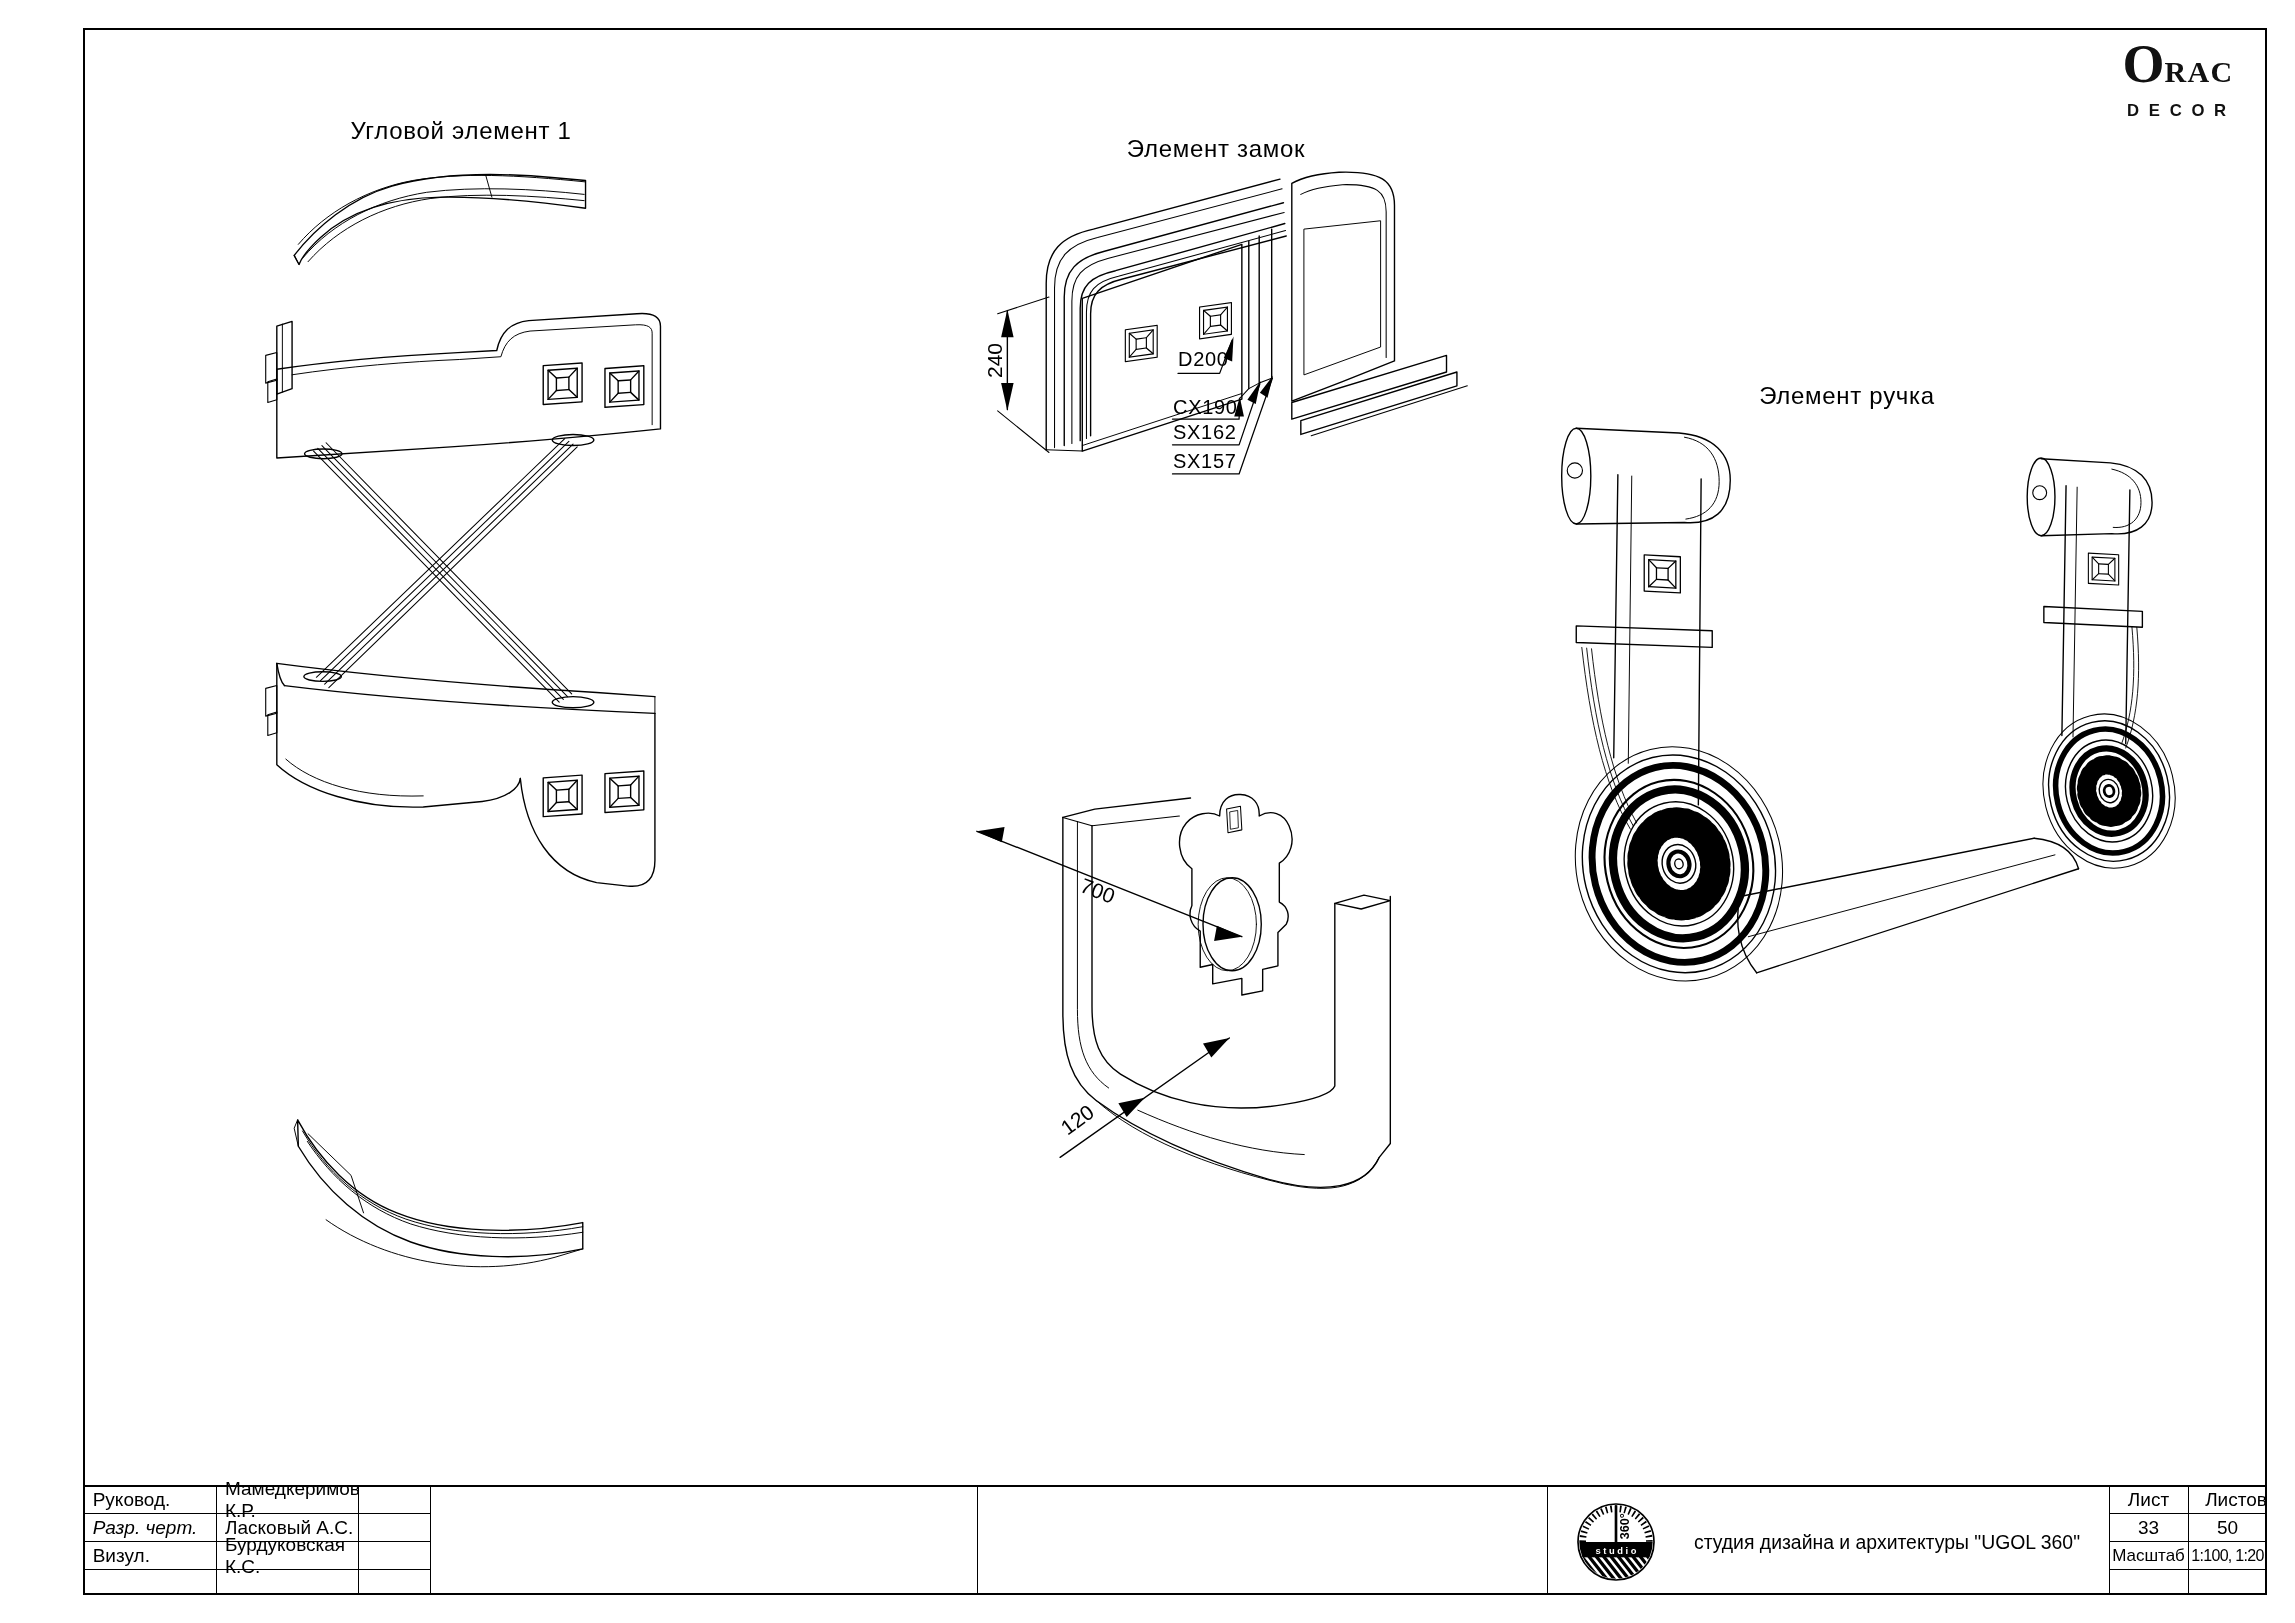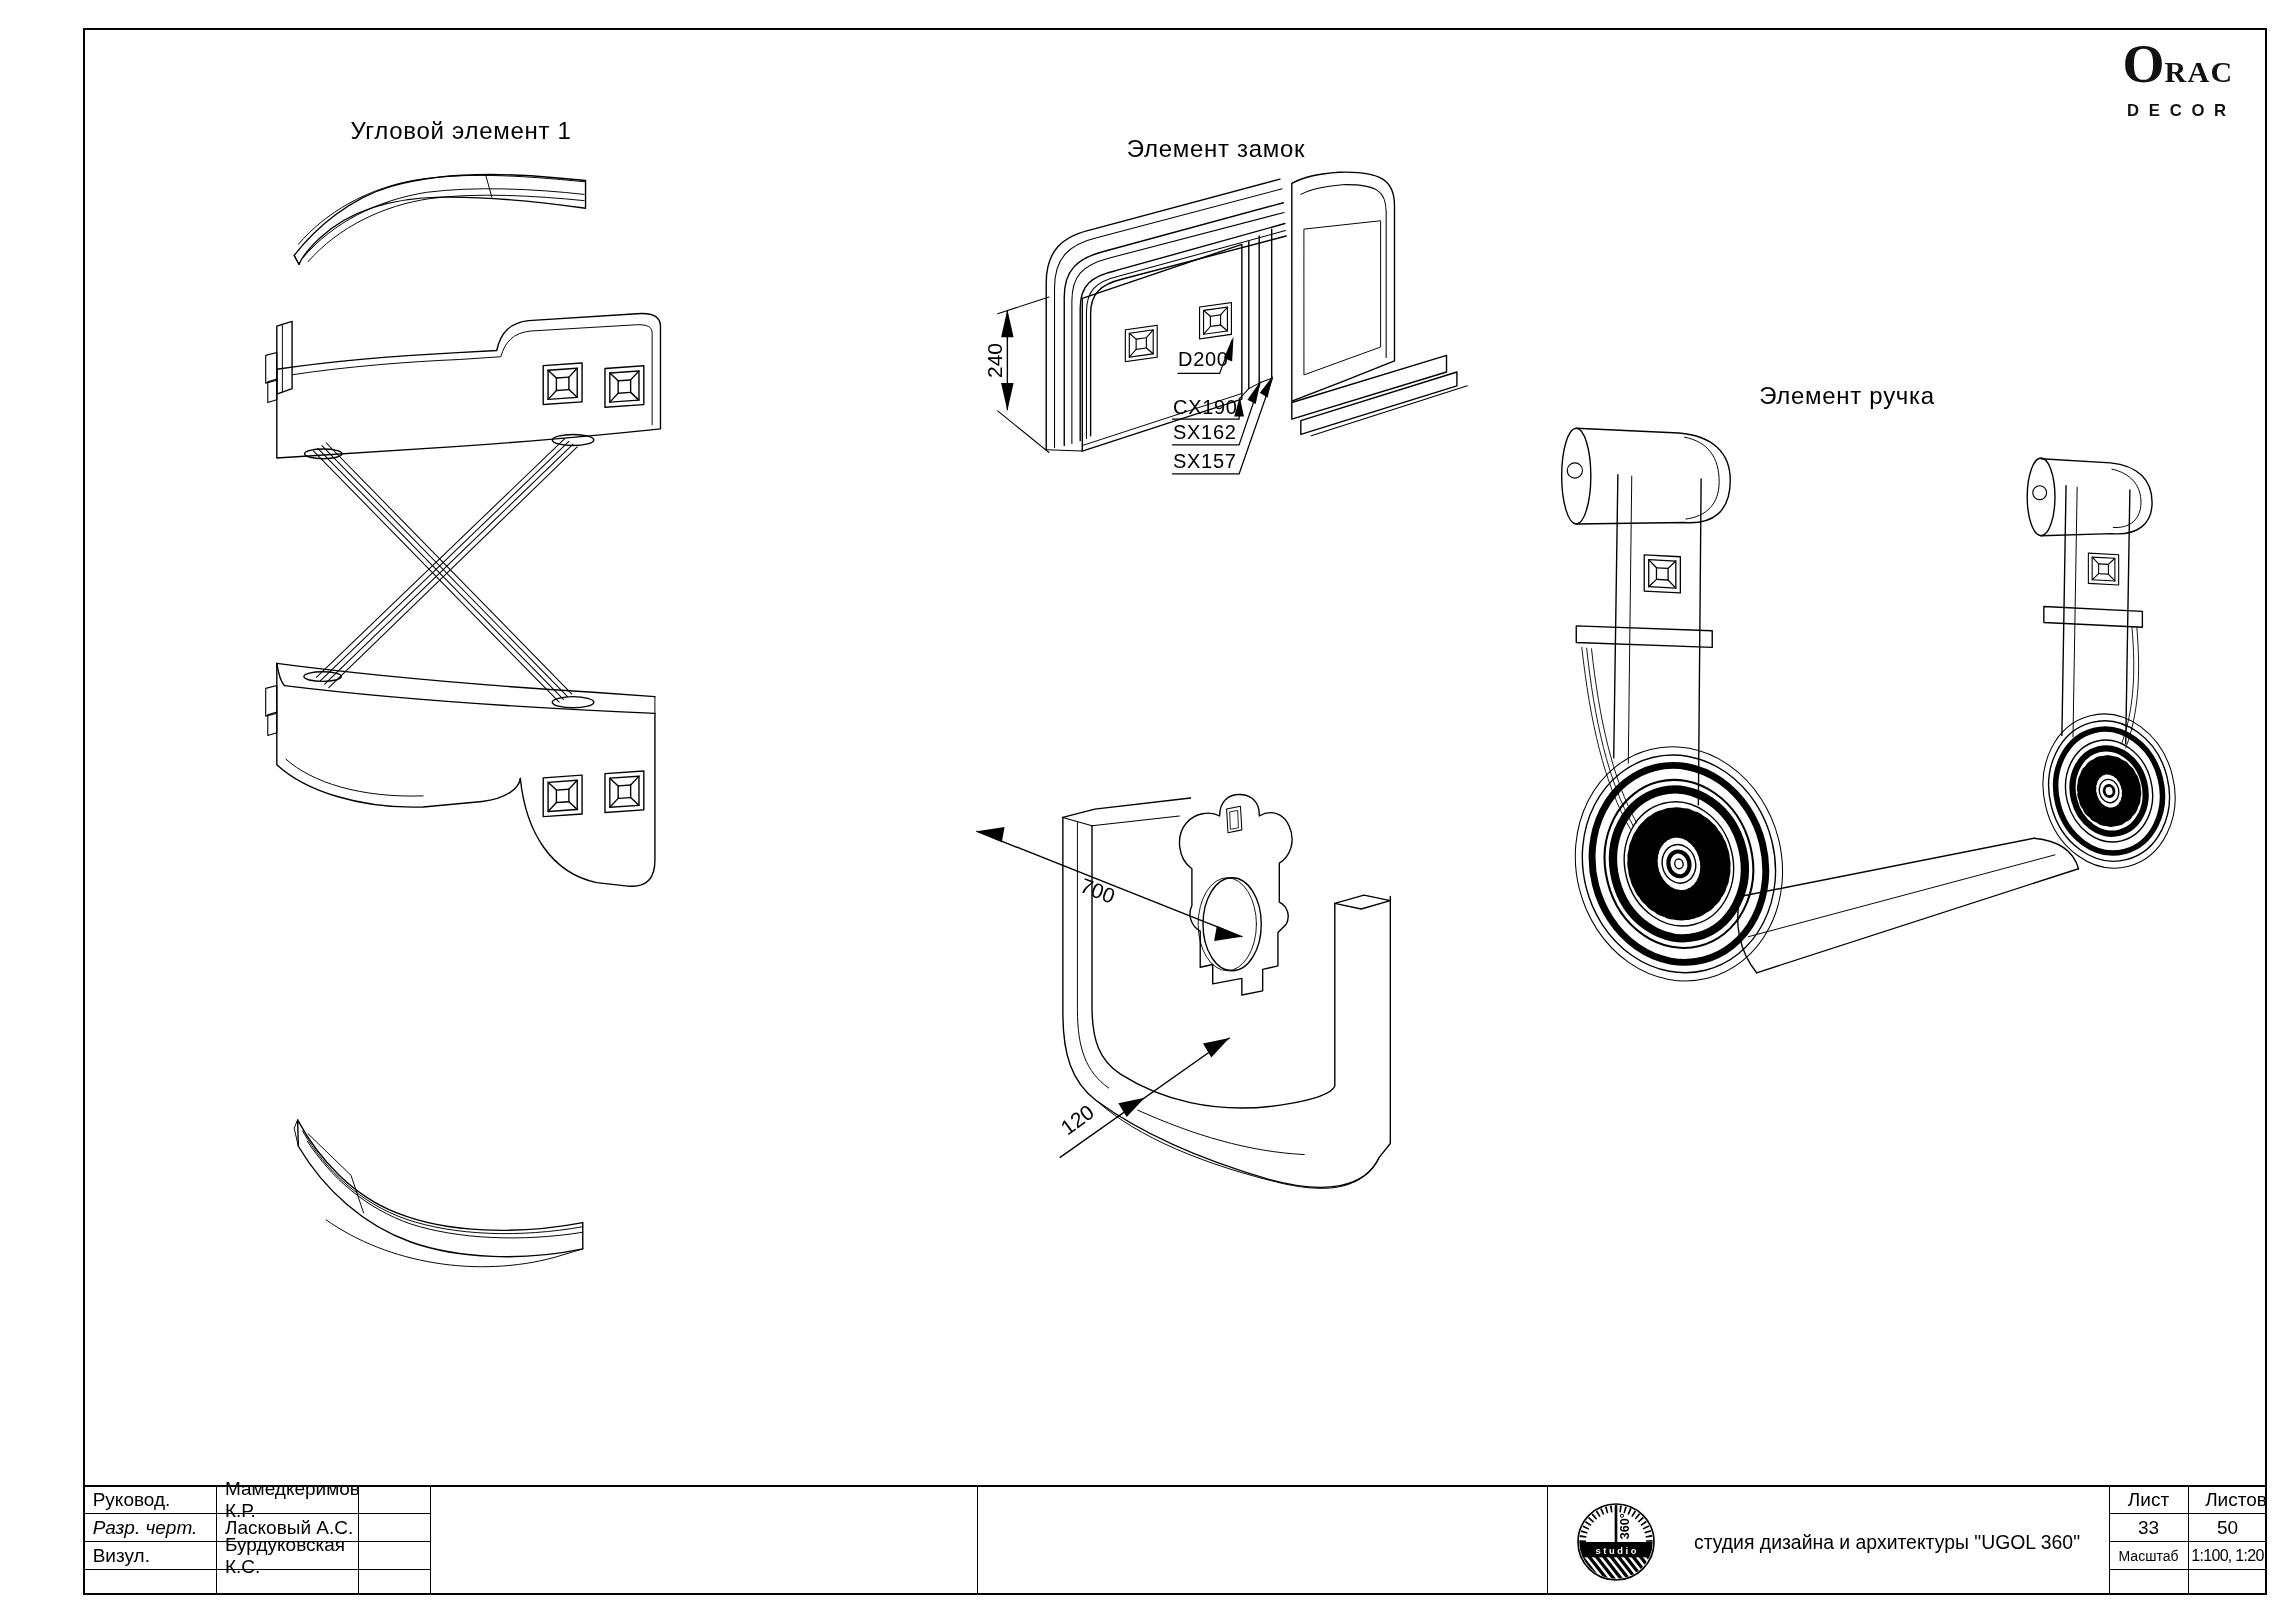--- a/index.html
+++ b/index.html
@@ -18,21 +18,21 @@
   .orac-o{font-size:54px;}
   .orac-rest{font-size:30px;letter-spacing:1.4px;}
   .orac-sub{font-size:16.7px;font-weight:bold;letter-spacing:9.7px;margin-top:-2.8px;padding-left:7px;white-space:nowrap;}
   
   .tb{position:absolute;left:83px;top:1485px;width:2184px;height:110px;
       border-top:2.1px solid #000;box-sizing:border-box;font-size:19px;padding-left:8px;}
   .vl{position:absolute;top:0;bottom:0;width:1.4px;background:#000;}
   .hl{position:absolute;height:1.4px;background:#000;}
   .cell{position:absolute;display:flex;align-items:center;box-sizing:border-box;}
   .cell.center{justify-content:center;text-align:center;}
-  .small{font-size:14px;}
+  .small{font-size:17px;}
   .tiny{font-size:16px;letter-spacing:-0.7px;}
 </style>
 </head>
 <body>
 
 <div class="page">
 
   <div class="frame"></div>
 
   <svg class="art" viewBox="0 0 3308 2339" fill="none" stroke="#000" stroke-width="2" stroke-linejoin="round" stroke-linecap="round">

